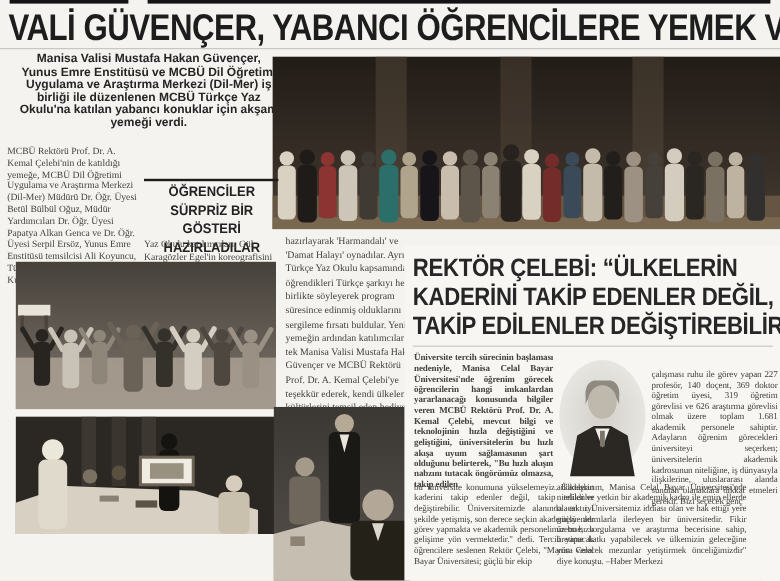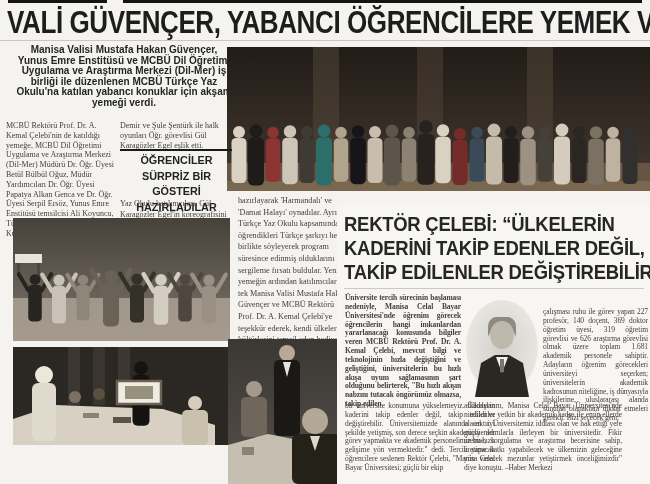--- a/index.html
+++ b/index.html
@@ -115,21 +115,20 @@
     <use href="#pp" style="color:#9c9183" transform="translate(301,132) scale(1.55)"></use>
     <use href="#pp" style="color:#45403a" transform="translate(318,129) scale(1.45)"></use>
     <use href="#pp" style="color:#d3ccbf" transform="translate(335,131) scale(1.6)"></use>
     <use href="#pp" style="color:#2a2622" transform="translate(352,130) scale(1.5)"></use>
     <use href="#pp" style="color:#7a7163" transform="translate(369,132) scale(1.55)"></use>
     <use href="#pp" style="color:#bdb3a0" transform="translate(386,129) scale(1.45)"></use>
     <use href="#pp" style="color:#32302e" transform="translate(403,131) scale(1.5)"></use>
   </svg>
 
   <p class="col c1">MCBÜ Rektörü Prof. Dr. A. Kemal Çelebi'nin de katıldığı yemeğe, MCBÜ Dil Öğretimi Uygulama ve Araştırma Merkezi (Dil-Mer) Müdürü Dr. Öğr. Üyesi Betül Bülbül Oğuz, Müdür Yardımcıları Dr. Öğr. Üyesi Papatya Alkan Genca ve Dr. Öğr. Üyesi Serpil Ersöz, Yunus Emre Enstitüsü temsilcisi Ali Koyuncu, Türkçe Öğr. görevlileri Dr. Gonca Kuzay</p>
-  <p class="col c2a">Demir ve Şule Şentürk ile halk oyunları Öğr. görevlisi Gül Karagözler Egel eşlik etti.</p>
   <div class="sub-rule"></div>
   <h3 class="subhead">ÖĞRENCİLER SÜRPRİZ BİR GÖSTERİ HAZIRLADILAR</h3>
   <p class="col c2b">Yaz Okulu katılımcıları, Gül Karagözler Egel'in koreografisini yaptığı sürpriz bir gösteri</p>
   <p class="col c3">hazırlayarak 'Harmandalı' ve 'Damat Halayı' oynadılar. Ayrıca Türkçe Yaz Okulu kapsamında öğrendikleri Türkçe şarkıyı hep birlikte söyleyerek program süresince edinmiş olduklarını sergileme fırsatı buldular. Yenilen yemeğin ardından katılımcılar tek tek Manisa Valisi Mustafa Hakan Güvençer ve MCBÜ Rektörü Prof. Dr. A. Kemal Çelebi'ye teşekkür ederek, kendi ülkeleri ve kültürlerini temsil eden hediyeleri takdim ettiler. –Haber Merkezi</p>
 
   <svg class="ph ph-dance" width="217" height="123" viewBox="0 0 217 123">
     <defs>
       <linearGradient id="gDance" x1="0" y1="0" x2="0" y2="1">
         <stop offset="0" stop-color="#46413b"></stop>
           <stop offset="1" stop-color="#7d756b"></stop>

